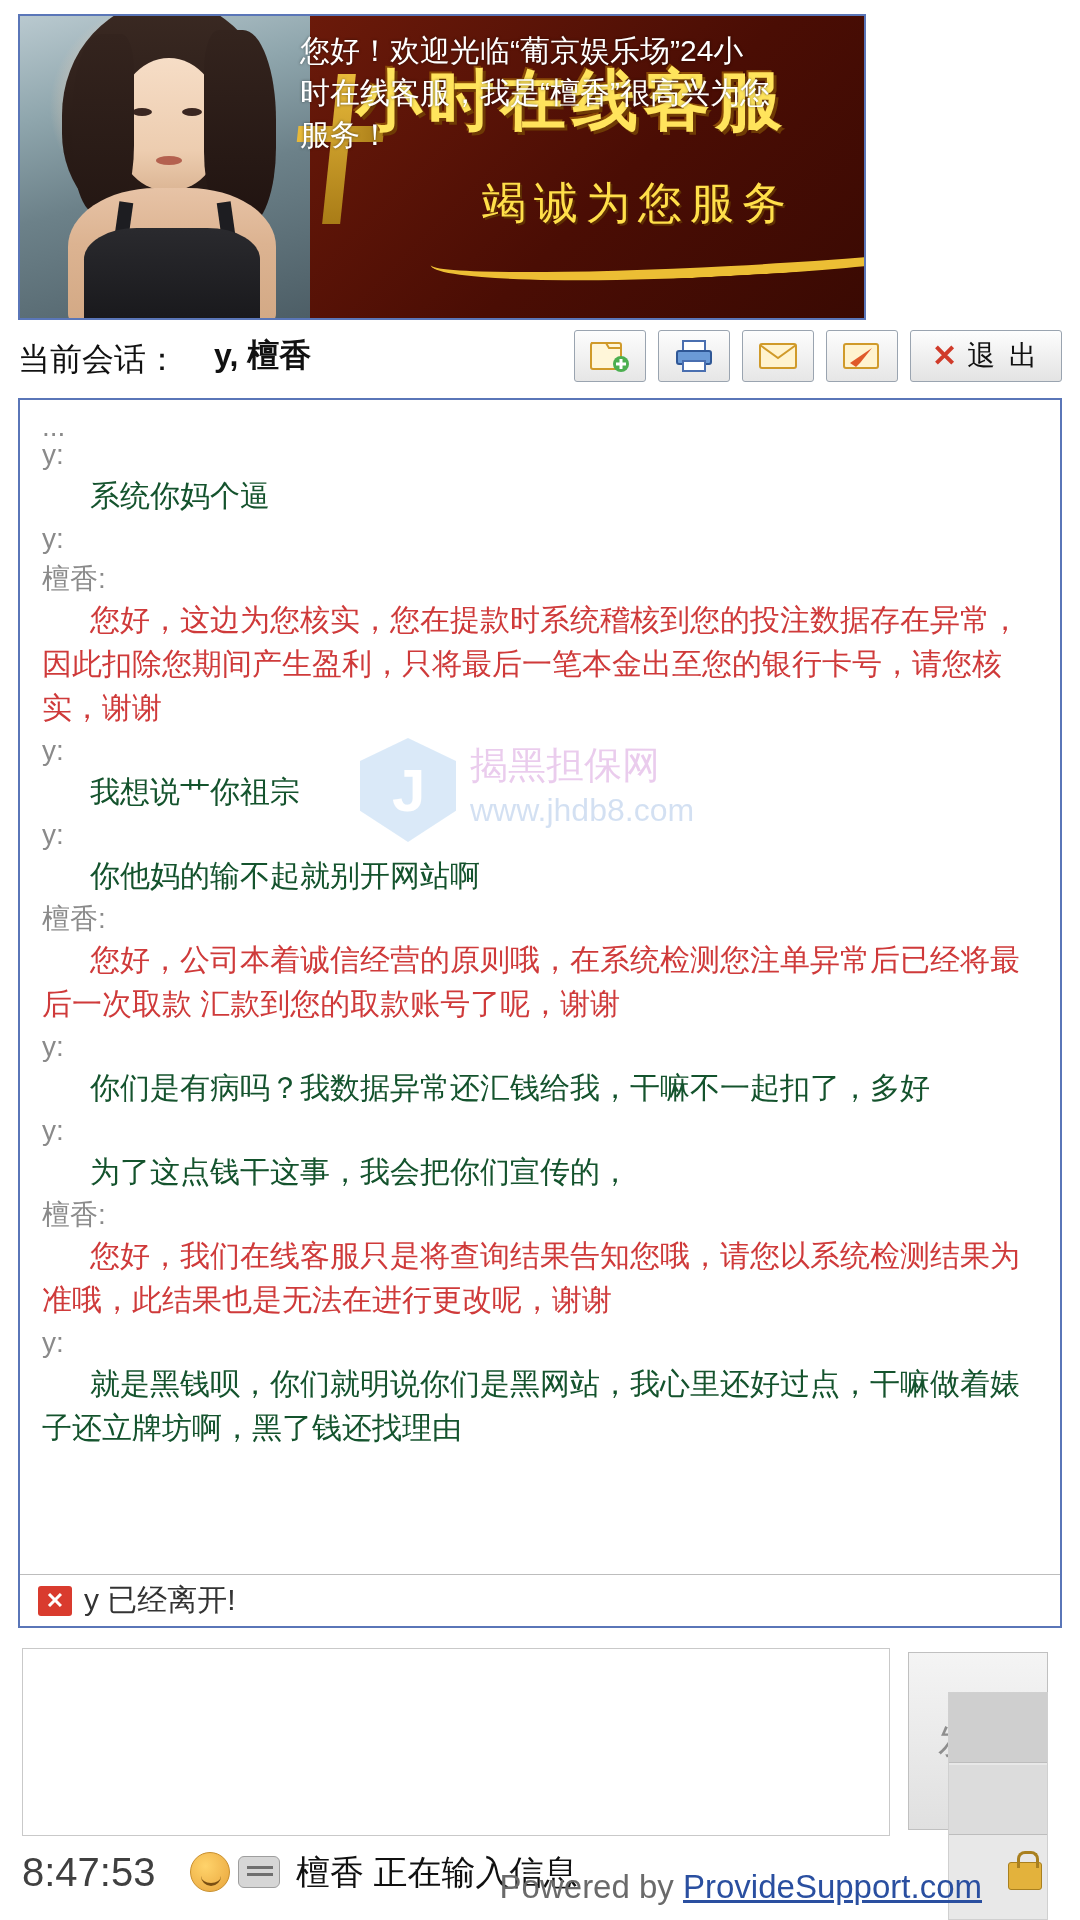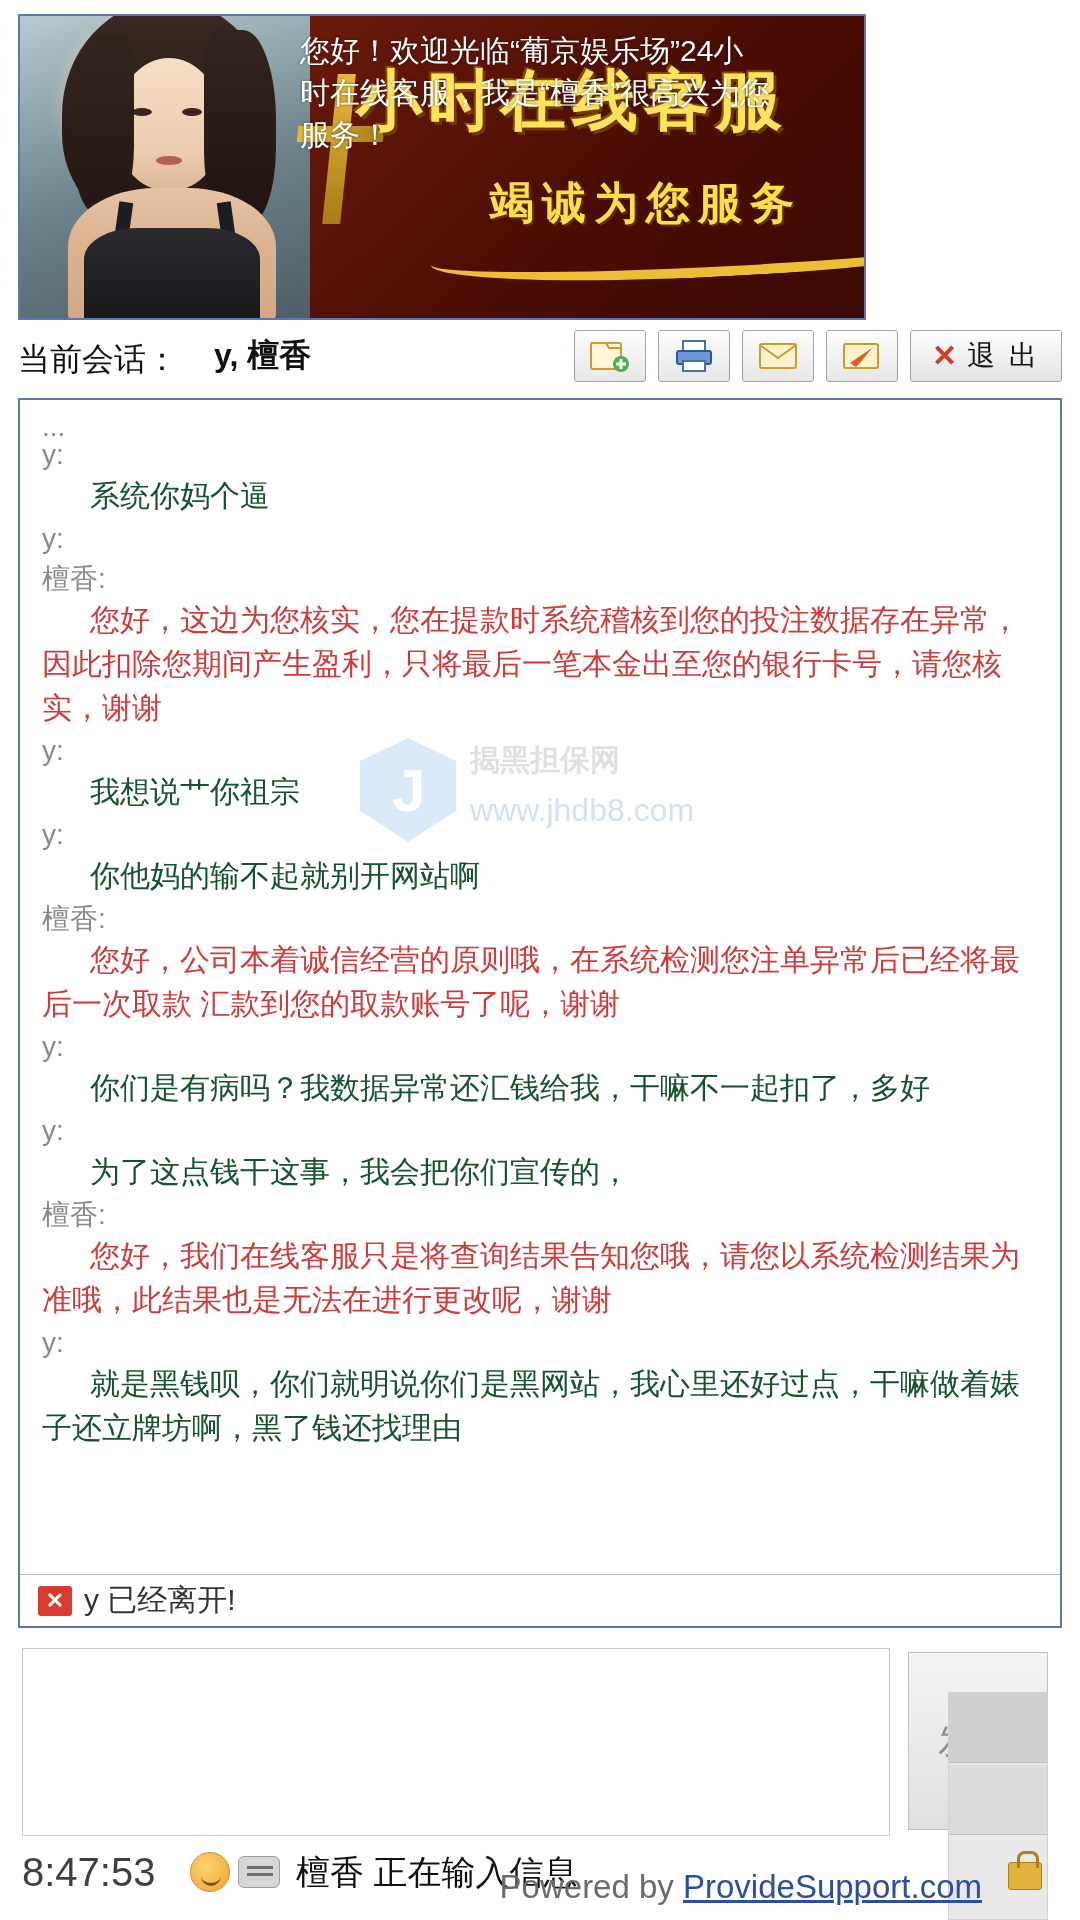--- a/index.html
+++ b/index.html
@@ -106,22 +106,22 @@
   }
   .banner-title {
     position: absolute; left: 46px; top: 40px;
     width: 690px;
     font-size: 66px; font-weight: bold; letter-spacing: 6px;
     color: #ffe45c;
     text-shadow: 3px 3px 0 #6e3a05, -2px -2px 0 #8a4a06;
     white-space: nowrap;
   }
   .banner-sub {
-    position: absolute; left: 180px; top: 158px;
-    font-size: 44px; font-weight: bold; letter-spacing: 8px;
+    position: absolute; left: 172px; top: 158px;
+    font-size: 44px; font-weight: normal; letter-spacing: 8px;
     color: #ffdf4a;
     text-shadow: 2px 2px 0 #5e2f03;
     white-space: nowrap;
   }
   .banner-swoosh {
     position: absolute; left: 120px; top: 206px;
     width: 600px; height: 54px;
     border-bottom: 10px solid #ffd23a;
     border-radius: 0 0 50% 50%;
     transform: rotate(-3deg);
@@ -195,21 +195,21 @@
     overflow: hidden;
   }
   .watermark {
     position: absolute; left: 330px; top: 330px;
     width: 480px; height: 180px;
     opacity: .22;
     pointer-events: none;
   }
   .wm-text {
     position: absolute; left: 120px; top: 10px;
-    font-size: 30px; color: #737373; font-weight: bold;
+    font-size: 38px; color: #a21caf; font-weight: normal;
     white-space: nowrap;
   }
   .wm-url {
     position: absolute; left: 120px; top: 62px;
     font-size: 32px; color: #3c78c8;
     white-space: nowrap;
   }
   .wm-logo {
     position: absolute; left: 10px; top: 8px;
     width: 96px; height: 104px;

